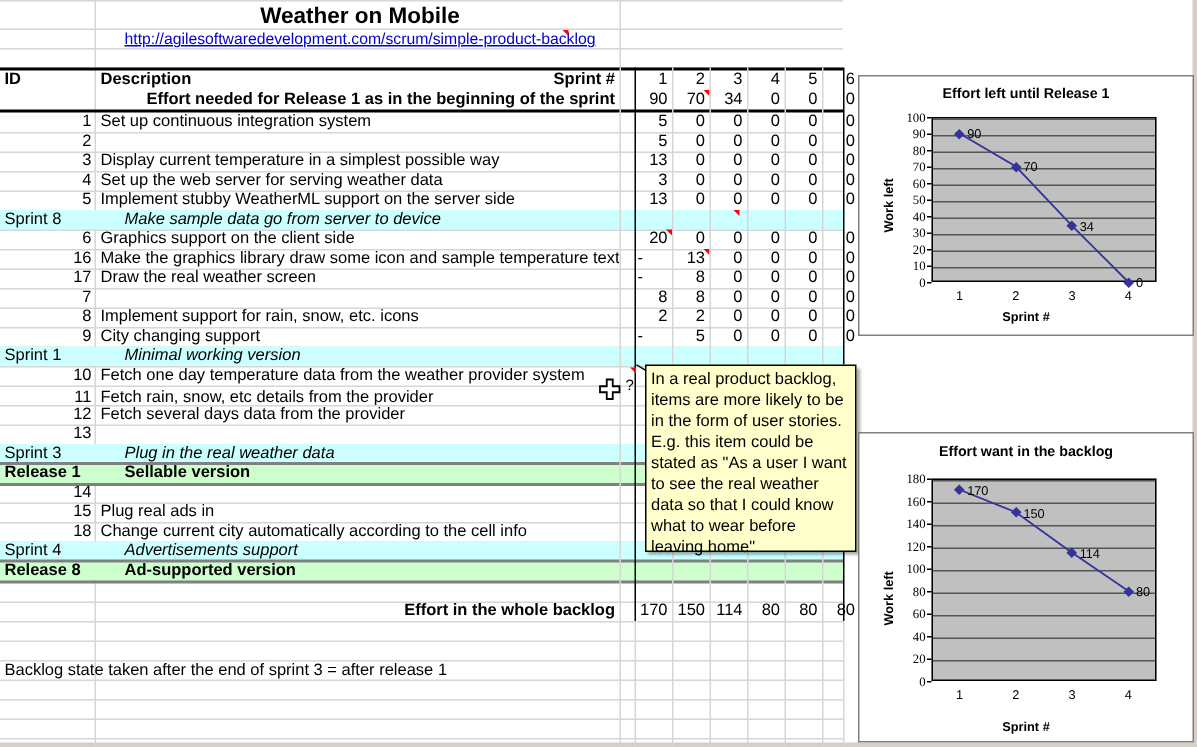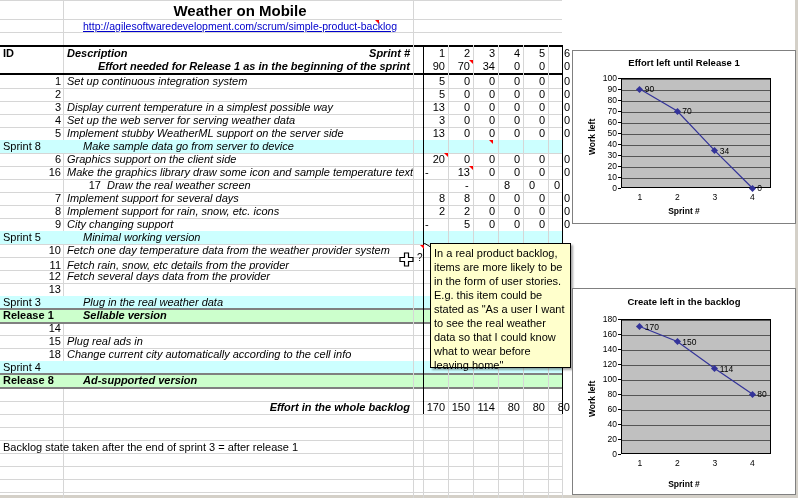--- a/index.html
+++ b/index.html
@@ -9,21 +9,21 @@
   .cellgrid{position:absolute;left:0;top:0;width:798px;height:498px;}
 
   
   .row{position:absolute;left:0;width:562px;height:13px;}
   .r-line{position:absolute;left:0;width:562px;height:1px;background:#d6d6d6;}
   .v-line{position:absolute;width:1px;background:#d6d6d6;}
 
   .idcell{position:absolute;left:1px;width:62px;text-align:right;padding-right:2px;
           font-size:11px;line-height:13px;color:#000;box-sizing:border-box;}
   .desccell{position:absolute;left:65px;width:348px;padding-left:2px;font-size:11px;
-            line-height:13px;color:#000;box-sizing:border-box;white-space:nowrap;overflow:hidden;font-style:italic;}
+            line-height:13px;color:#000;box-sizing:border-box;white-space:nowrap;overflow:hidden;}
   .num{position:absolute;width:24px;text-align:right;padding-right:3px;font-size:11px;
        line-height:13px;color:#000;box-sizing:border-box;}
 
   .bandblue{background:#ccffff;}
   .bandgreen{background:#ccffcc;}
   .ital{font-style:italic;}
   .bold{font-weight:bold;}
   .rgt{text-align:right;}
 
   .thickline{position:absolute;background:#000;}
@@ -38,21 +38,21 @@
   #urlrow{position:absolute;left:66px;top:20px;width:348px;height:13px;line-height:13px;
           text-align:center;font-size:10.5px;}
   #urlrow a{color:#0000cc;text-decoration:underline;}
 
   
   .chartbox{position:absolute;background:#ffffff;border:1px solid #808080;}
   .charttitle{position:absolute;left:0;right:0;text-align:center;font-size:9.5px;
               font-weight:bold;color:#000;}
   .plotarea{position:absolute;background:#c0c0c0;border:1px solid #000;}
   .gridline{position:absolute;left:0;right:0;height:1px;background:#555;}
-  .ytick{position:absolute;text-align:right;font-size:8.5px;line-height:8px;color:#000;}
+  .ytick{position:absolute;text-align:right;font-size:8.5px;line-height:8px;color:#000;font-family:Liberation Serif, serif;}
   .xtick{position:absolute;text-align:center;font-size:8.5px;line-height:9px;color:#000;}
   .axlabel{font-size:8.5px;font-weight:bold;color:#000;position:absolute;}
   .ylab{transform:rotate(-90deg);transform-origin:left top;white-space:nowrap;}
   .dlabel{position:absolute;font-size:8.5px;line-height:8px;color:#000;white-space:nowrap;}
   .marker{position:absolute;width:5px;height:5px;background:#333399;
           transform:rotate(45deg);}
   svg.series{position:absolute;left:0;top:0;overflow:visible;}
 
   
   #tooltip{position:absolute;left:430px;top:243px;width:141px;height:125px;
@@ -271,21 +271,21 @@
           <div class="num" style="left: 0px; top: 0px; width: 24px;">0</div>
         </div>
         <div style="position: absolute; left: 524px; top: 0px; width: 24px; height: 13px;">
           <div class="num" style="left: 0px; top: 0px; width: 24px;">0</div>
         </div>
         <div style="position: absolute; left: 549px; top: 0px; width: 24px; height: 13px;">
           <div class="num" style="left: 0px; top: 0px; width: 24px;">0</div>
         </div>
       </div>
       <div class="r-line" style="top: 179px;"></div>
-      <div class="row" style="top: 179px; margin-left: 40px;">
+      <div class="row" style="top: 179px;">
         <div class="idcell">17</div>
         <div class="desccell">Draw the real weather screen</div>
         <div style="position: absolute; left: 424px; top: 0px; width: 24px; height: 13px;">
           <div class="num" style="left: 0px; top: 0px; text-align: left; padding-left: 1px; padding-right: 0px; width: 24px;">-</div>
         </div>
         <div style="position: absolute; left: 449px; top: 0px; width: 24px; height: 13px;">
           <div class="num" style="left: 0px; top: 0px; width: 24px;">8</div>
         </div>
         <div style="position: absolute; left: 474px; top: 0px; width: 24px; height: 13px;">
           <div class="num" style="left: 0px; top: 0px; width: 24px;">0</div>
@@ -296,21 +296,20 @@
         <div style="position: absolute; left: 524px; top: 0px; width: 24px; height: 13px;">
           <div class="num" style="left: 0px; top: 0px; width: 24px;">0</div>
         </div>
         <div style="position: absolute; left: 549px; top: 0px; width: 24px; height: 13px;">
           <div class="num" style="left: 0px; top: 0px; width: 24px;">0</div>
         </div>
       </div>
       <div class="r-line" style="top: 192px;"></div>
       <div class="row" style="top: 192px;">
         <div class="idcell">7</div>
-        <div class="desccell">Implement support for several days</div>
         <div style="position: absolute; left: 424px; top: 0px; width: 24px; height: 13px;">
           <div class="num" style="left: 0px; top: 0px; width: 24px;">8</div>
         </div>
         <div style="position: absolute; left: 449px; top: 0px; width: 24px; height: 13px;">
           <div class="num" style="left: 0px; top: 0px; width: 24px;">8</div>
         </div>
         <div style="position: absolute; left: 474px; top: 0px; width: 24px; height: 13px;">
           <div class="num" style="left: 0px; top: 0px; width: 24px;">0</div>
         </div>
         <div style="position: absolute; left: 499px; top: 0px; width: 24px; height: 13px;">
@@ -364,21 +363,21 @@
         </div>
         <div style="position: absolute; left: 524px; top: 0px; width: 24px; height: 13px;">
           <div class="num" style="left: 0px; top: 0px; width: 24px;">0</div>
         </div>
         <div style="position: absolute; left: 549px; top: 0px; width: 24px; height: 13px;">
           <div class="num" style="left: 0px; top: 0px; width: 24px;">0</div>
         </div>
       </div>
       <div class="r-line" style="top: 231px;"></div>
       <div class="row bandblue" style="top: 231px;">
-        <div class="idcell " style="text-align: left; padding-left: 2px;">Sprint 5</div>
+        <div class="idcell " style="text-align: left; padding-left: 2px;">Sprint 1</div>
         <div class="desccell ital" style="padding-left: 18px;">Minimal working version</div>
       </div>
       <div class="r-line" style="top: 244px;"></div>
       <div class="row" style="top: 244px;">
         <div class="idcell">10</div>
         <div class="desccell">Fetch one day temperature data from the weather provider system</div>
       </div>
       <div class="r-line" style="top: 257px;"></div>
       <div class="row" style="top: 259px;">
         <div class="idcell">11</div>
@@ -433,20 +432,21 @@
         <div style="position: absolute; left: 524px; top: 0px; width: 24px; height: 13px;">
           <div class="num" style="left: 0px; top: 0px; width: 24px;">40</div>
         </div>
         <div style="position: absolute; left: 549px; top: 0px; width: 24px; height: 13px;">
           <div class="num" style="left: 0px; top: 0px; width: 24px;">40</div>
         </div>
       </div>
       <div class="r-line" style="top: 361px;"></div>
       <div class="row bandblue" style="top: 361px;">
         <div class="idcell " style="text-align: left; padding-left: 2px;">Sprint 4</div>
+        <div class="desccell ital" style="padding-left: 18px;">Advertisements support</div>
       </div>
       <div class="r-line" style="top: 374px;"></div>
       <div class="row bandgreen" style="top: 374px;">
         <div class="idcell bold" style="text-align: left; padding-left: 2px;">Release 8</div>
         <div class="desccell bold" style="padding-left: 18px;">Ad-supported version</div>
       </div>
       <div class="r-line" style="top: 387px;"></div>
       <div class="medline" style="left: 0px; top: 373px; width: 562px; height: 2px;"></div>
       <div class="medline" style="left: 0px; top: 387px; width: 562px; height: 2px;"></div>
       <div class="redtick" style="left: 489px; top: 140px;"></div>
@@ -562,21 +562,21 @@
         <div class="marker" style="left: 139.25px; top: 97.1px; background: rgb(51, 51, 153);"></div>
         <div class="dlabel" style="left: 146.75px; top: 95.6px;">34</div>
         <div class="marker" style="left: 176.75px; top: 134.5px; background: rgb(51, 51, 153);"></div>
         <div class="dlabel" style="left: 184.25px; top: 133px;">0</div>
       </div>
     <div class="axlabel ylab" style="left:14px;top:104px;">Work left</div>
     <div class="axlabel" style="left:0;right:0;text-align:center;top:155px;">Sprint #</div>
   </div>
 
   <div class="chartbox" style="left:572px;top:288px;width:222px;height:205px;">
-    <div class="charttitle" style="top:7px;">Create left in the backlog</div>
+    <div class="charttitle" style="top:7px;">Effort want in the backlog</div>
     <div id="c2plot" class="plotarea" style="left:48px;top:30px;width:148px;height:133px;">
         <div class="gridline" style="top: 120px;"></div>
         <div class="gridline" style="top: 105px;"></div>
         <div class="gridline" style="top: 90px;"></div>
         <div class="gridline" style="top: 75px;"></div>
         <div class="gridline" style="top: 60px;"></div>
         <div class="gridline" style="top: 45px;"></div>
         <div class="gridline" style="top: 30px;"></div>
         <div class="gridline" style="top: 15px;"></div>
         <div class="gridline" style="top: 0px;"></div>

